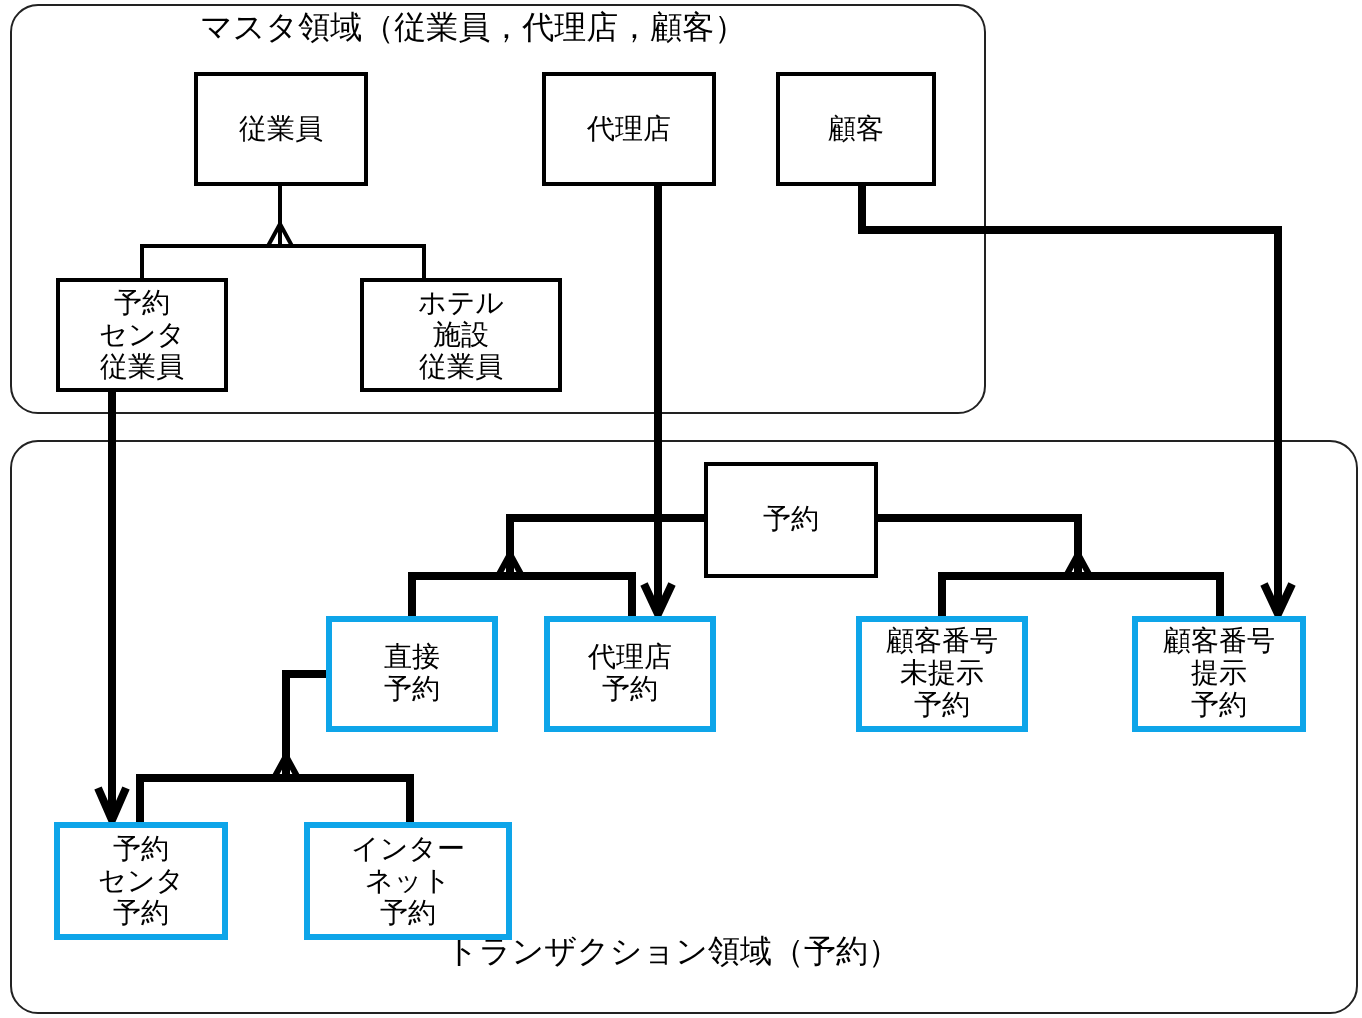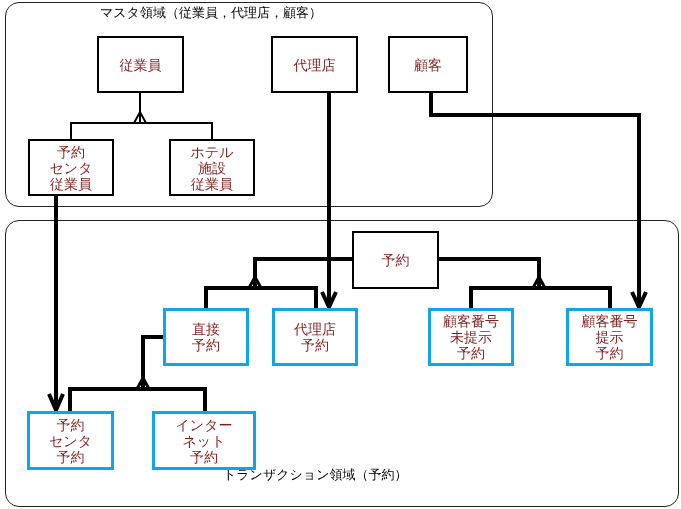--- a/index.html
+++ b/index.html
@@ -1,26 +1,26 @@
 <!DOCTYPE html>
 <html><head>
 <meta charset="utf-8">
 <style>
   html, body { margin:0; padding:0; background:#ffffff; }
   body { width:681px; height:509px; position:relative; overflow:hidden;
          font-family:"DejaVu Sans", "Liberation Sans", sans-serif; color:#000; }
   .region { position:absolute; border:1.5px solid #222; border-radius:14px; box-sizing:border-box; }
   #region-master { left:5px; top:2px; width:488px; height:205px; }
   #region-trans { left:5px; top:220px; width:674px; height:287px; }
-  .region-title { position:absolute; font-size:13px; white-space:nowrap; background:transparent; }
+  .region-title { position:absolute; font-size:16px; white-space:nowrap; background:transparent; }
   #title-master { left:100px; top:4px; }
   #title-trans { left:223px; top:466px; }
   .entity { position:absolute; box-sizing:border-box; background:#fff;
             display:flex; align-items:center; justify-content:center; text-align:center;
-            font-size:14px; line-height:16px; color:#7f1d1d; white-space:pre-line; }
+            font-size:14px; line-height:16px; color:#000000; white-space:pre-line; }
   .thin { border:2px solid #000; }
   .thick { border:3px solid #0ea5e9; }
   svg#lines { position:absolute; left:0; top:0; }
 </style>
 </head>
 <body>
 
 <div class="region" id="region-master"></div>
 <div class="region" id="region-trans"></div>
 
@@ -52,21 +52,21 @@
 
 <div class="region-title" id="title-master">マスタ領域（従業員，代理店，顧客）</div>
 <div class="region-title" id="title-trans">トランザクション領域（予約）</div>
 
 <div class="entity thin" style="left:97px;top:36px;width:87px;height:57px;">従業員</div>
 <div class="entity thin" style="left:271px;top:36px;width:87px;height:57px;">代理店</div>
 <div class="entity thin" style="left:388px;top:36px;width:80px;height:57px;">顧客</div>
 <div class="entity thin" style="left:28px;top:139px;width:86px;height:57px;">予約
 センタ
 従業員</div>
-<div class="entity thin" style="left:169px;top:139px;width:86px;height:57px;">ホテル
+<div class="entity thin" style="left:180px;top:139px;width:101px;height:57px;">ホテル
 施設
 従業員</div>
 
 <div class="entity thin" style="left:352px;top:231px;width:87px;height:58px;">予約</div>
 <div class="entity thick" style="left:163px;top:308px;width:86px;height:58px;">直接
 予約</div>
 <div class="entity thick" style="left:272px;top:308px;width:86px;height:58px;">代理店
 予約</div>
 <div class="entity thick" style="left:428px;top:308px;width:86px;height:58px;">顧客番号
 未提示

